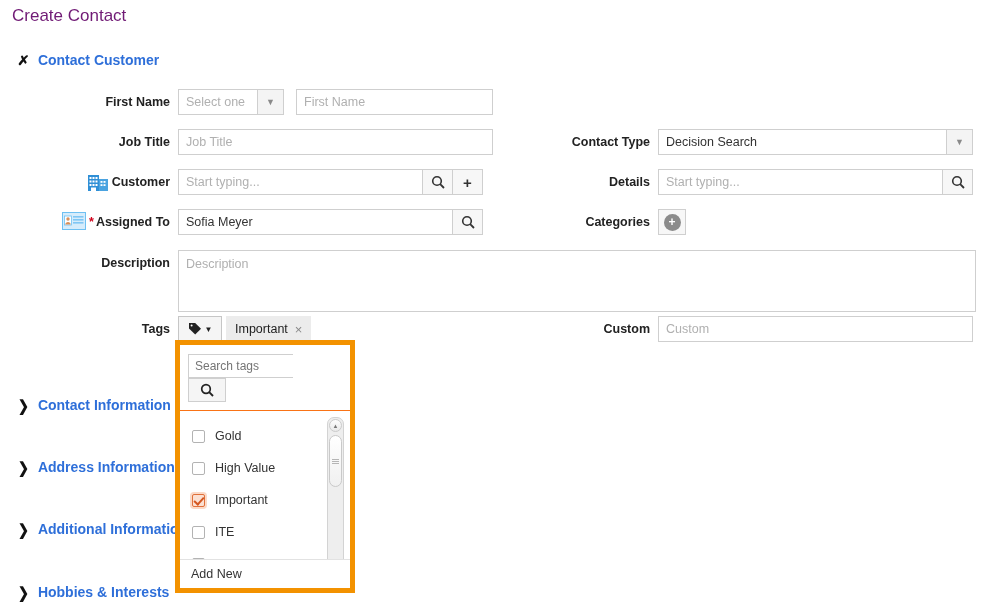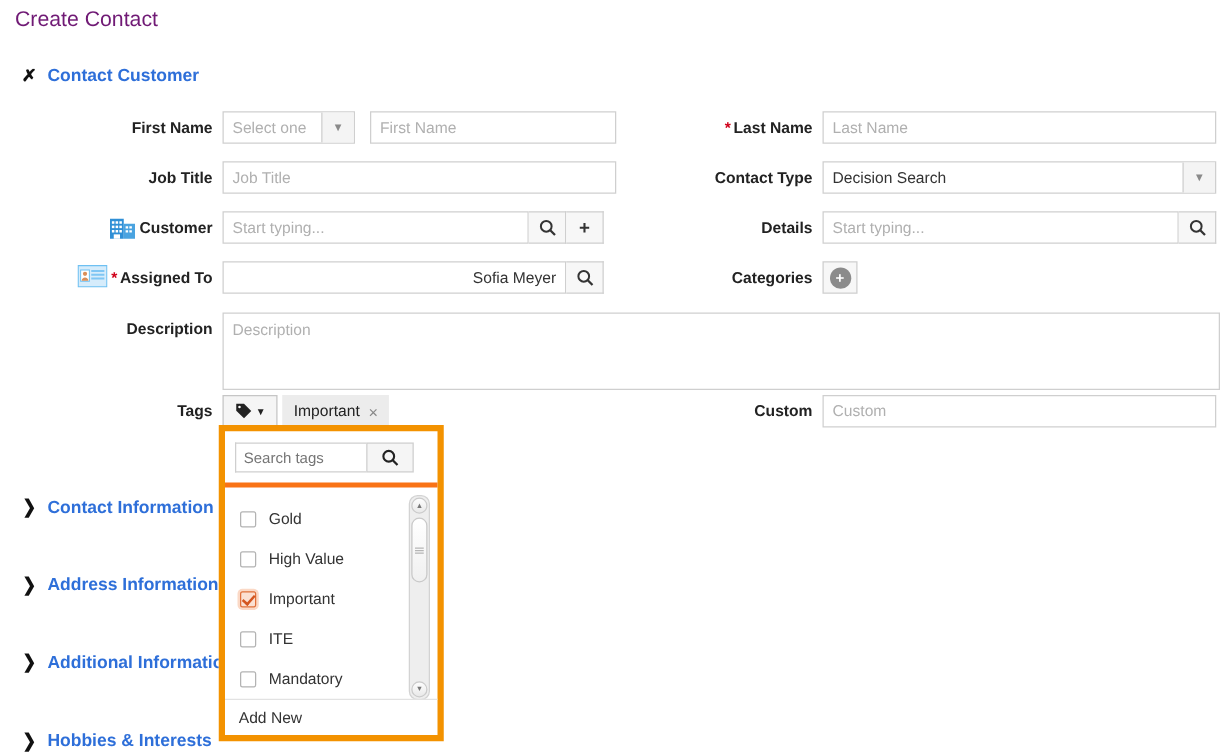--- a/index.html
+++ b/index.html
@@ -114,22 +114,23 @@
   .tag-panel{
     position:absolute;
     box-sizing:border-box;
     background:#fff;
     border:5px solid #F39200;
     display:flex;flex-direction:column;
   }
   .tp-search{
     box-sizing:border-box;
     padding:9px 8px 8px 8px;
-    border-bottom:4px solid #f97316;
+    border-bottom:1px solid #f97316;
     display:flex;
+    flex-direction:column;
   }
   .tp-search .sbox{
     box-sizing:border-box;width:105px;height:24px;
     border:1px solid #cfcfcf;border-right:none;background:#fff;
     font-size:12px;color:#b0b0b0;padding:0 6px;line-height:22px;
   }
   .tp-search .sbtn{
     box-sizing:border-box;width:38px;height:24px;
     border:1px solid #cfcfcf;background:#f5f5f5;
     display:flex;align-items:center;justify-content:center;
@@ -281,21 +282,21 @@
       <path d="M3.3 12.6c0-1.7 1.3-2.7 2.7-2.7s2.7 1 2.7 2.7z" fill="#d98f5a"></path>
       <g fill="#7fc6f4">
           <rect x="11" y="4" width="10.5" height="1.6"></rect>
           <rect x="11" y="7" width="10.5" height="1.6"></rect>
           <rect x="11" y="10" width="10.5" height="1.6"></rect>
         </g>
     </svg>
   </span>
   <div class="row" style="left:60px;top:209px;">
     <div class="lbl" style="width:110px;"><span class="req">*</span><span>Assigned To</span></div>
-    <input class="inp" style="width: 275px; margin-left: 8px; text-align: right;" value="Sofia Meyer">
+    <input class="inp" style="width: 275px; margin-left: 8px;" value="Sofia Meyer">
     <div class="btnbox">
       <svg width="14" height="14" viewBox="0 0 14 14">
           <circle cx="6" cy="6" r="4.3" fill="none" stroke="#333" stroke-width="1.6"></circle>
           <line x1="9.2" y1="9.2" x2="13" y2="13" stroke="#333" stroke-width="1.8"></line>
         </svg>
     </div>
   </div>
 
   <div class="row" style="left:60px;top:250px;">
     <div class="lbl" style="width:110px;">Description</div>
@@ -310,24 +311,20 @@
         <circle cx="3.6" cy="3.6" r="1" fill="#fff"></circle>
       </svg>
       <span class="tcaret">▼</span>
     </div>
     <div class="tag-chip">
       <span>Important</span>
       <span class="x">×</span>
     </div>
   </div>
 
-  <div class="row" style="left:520px;top:89px;">
-    <div class="lbl" style="width:130px;"><span class="req">*</span><span>Last Name</span></div>
-    <input class="inp" style="width: 315px; margin-left: 8px;" placeholder="Last Name">
-  </div>
 
   <div class="row" style="left:520px;top:129px;">
     <div class="lbl" style="width:130px;">Contact Type</div>
     <div class="sel" style="width:315px;margin-left:8px;">
       <div class="txt">Decision Search</div>
       <div class="caret">▼</div>
     </div>
   </div>
 
   <div class="row" style="left:520px;top:169px;">

